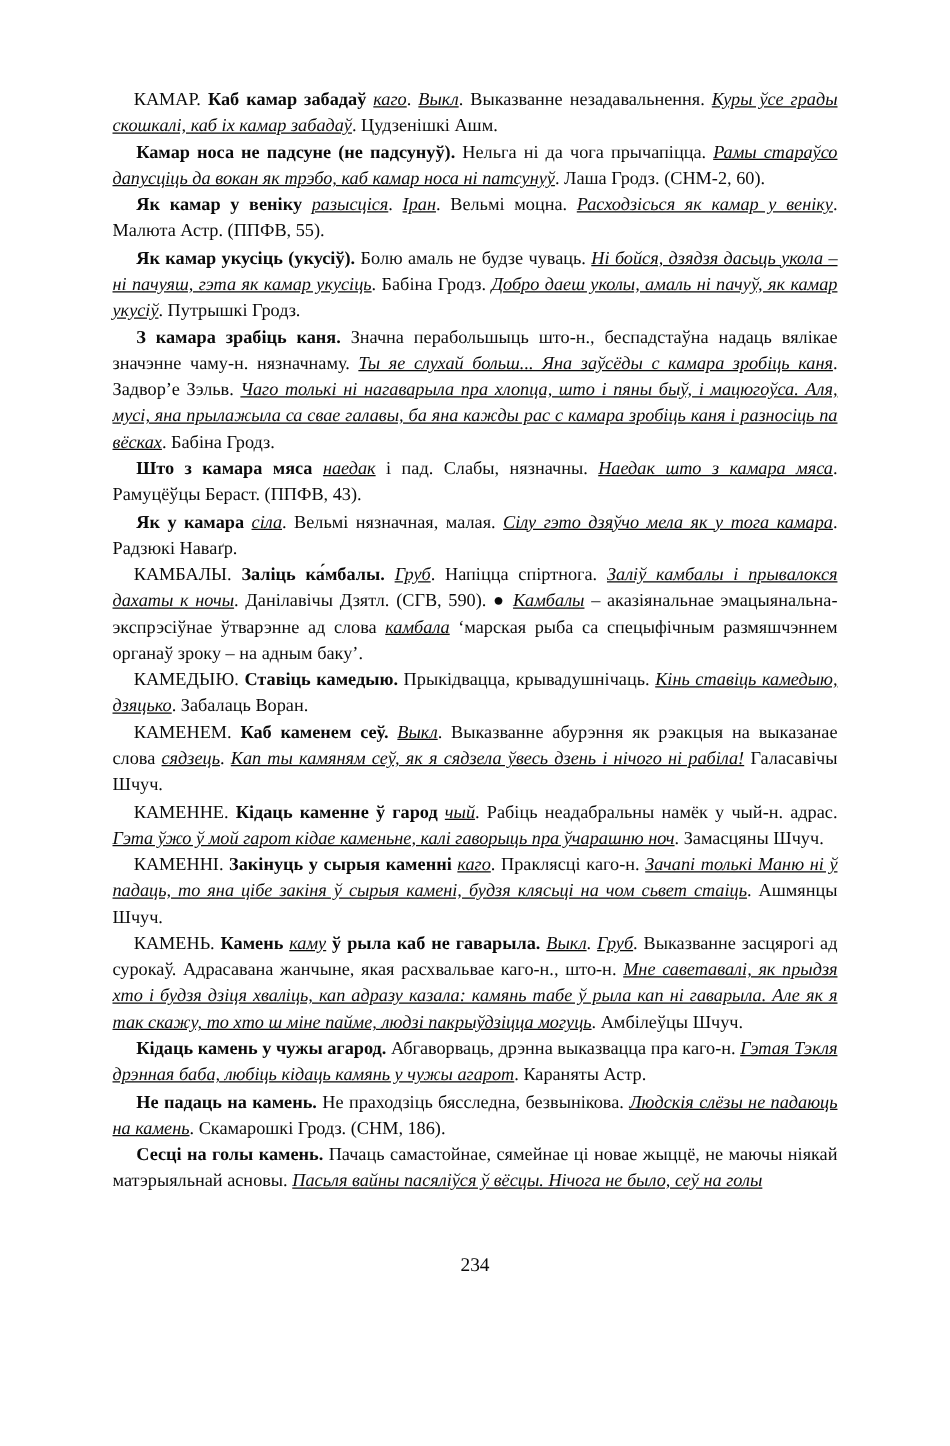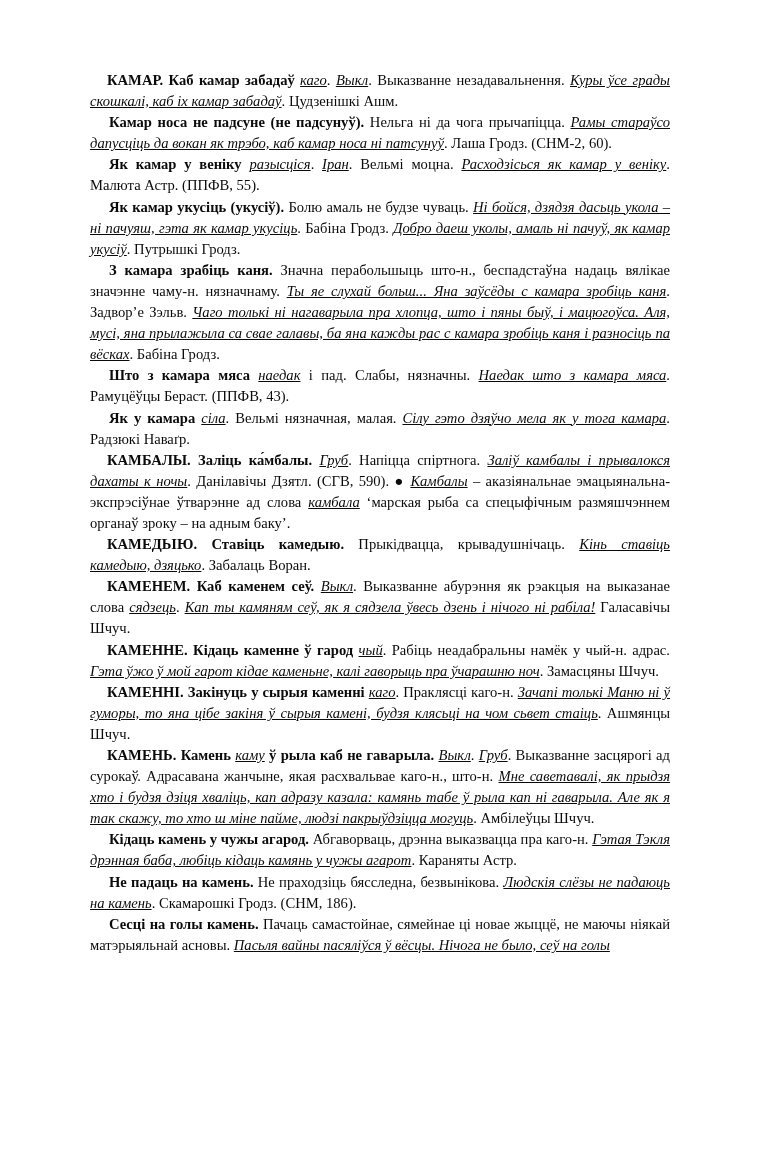--- a/index.html
+++ b/index.html
@@ -42,21 +42,21 @@
     text-indent: 19px;
   }
   b, .bold {
     font-weight: bold;
   }
   i, .ital {
     font-style: italic;
     text-decoration: underline;
   }
   .hw {
-    font-weight: bold;
+    font-weight: normal;
     margin-top: 40px;
   }
   .page-number {
     position: absolute;
     left: 0;
     top: 1004px;
     width: 760px;
     text-align: center;
     font-size: 15.5px;
     font-family: "Liberation Serif", "DejaVu Serif", serif;
@@ -73,21 +73,22 @@
       <p class="para sub"><b>Камар носа не падсуне (не падсунуў). </b><span>Нельга ні да чога прычапіцца. </span><i>Рамы стараўсо дапусціць да вокан як трэбо, каб камар носа ні патсунуў</i><span>. Лаша Гродз. (СНМ-2, 60).</span></p>
       <p class="para sub"><b>Як камар у веніку </b><i>разысціся</i><span>. </span><i>Іран</i><span>. Вельмі моцна. </span><i>Расходзісься як камар у веніку</i><span>. Малюта Астр. (ППФВ, 55).</span></p>
       <p class="para sub"><b>Як камар укусіць (укусіў). </b><span>Болю амаль не будзе чуваць. </span><i>Ні бойся, дзядзя дасьць укола – ні пачуяш, гэта як камар укусіць</i><span>. Бабіна Гродз. </span><i>Добро даеш уколы, амаль ні пачуў, як камар укусіў</i><span>. Путрышкі Гродз.</span></p>
       <p class="para sub"><b>З камара зрабіць каня. </b><span>Значна перабольшыць што-н., беспадстаўна надаць вялікае значэнне чаму-н. нязначнаму. </span><i>Ты яе слухай больш... Яна заўсёды с камара зробіць каня</i><span>. Задвор’е Зэльв. </span><i>Чаго толькі ні нагаварыла пра хлопца, што і пяны быў, і мацюгоўса. Аля, мусі, яна прылажыла са свае галавы, ба яна кажды рас с камара зробіць каня і разносіць па вёсках</i><span>. Бабіна Гродз.</span></p>
       <p class="para sub"><b>Што з камара мяса </b><i>наедак</i><span> і пад. Слабы, нязначны. </span><i>Наедак што з камара мяса</i><span>. Рамуцёўцы Бераст. (ППФВ, 43).</span></p>
       <p class="para sub"><b>Як у камара </b><i>сіла</i><span>. Вельмі нязначная, малая. </span><i>Сілу гэто дзяўчо мела як у тога камара</i><span>. Радзюкі Наваґр.</span></p>
       <p class="para"><span class="hw">КАМБАЛЫ. </span><b>Заліць ка́мбалы. </b><i>Груб</i><span>. Напіцца спіртнога. </span><i>Заліў камбалы і прывалокся дахаты к ночы</i><span>. Данілавічы Дзятл. (СГВ, 590). ● </span><i>Камбалы</i><span> – аказіянальнае эмацыянальна-экспрэсіўнае ўтварэнне ад слова </span><i>камбала</i><span> ‘марская рыба са спецыфічным размяшчэннем органаў зроку – на адным баку’.</span></p>
       <p class="para"><span class="hw">КАМЕДЬІЮ. </span><b>Ставіць камедыю. </b><span>Прыкідвацца, крывадушнічаць. </span><i>Кінь ставіць камедыю, дзяцько</i><span>. Забалаць Воран.</span></p>
       <p class="para"><span class="hw">КАМЕНЕМ. </span><b>Каб каменем сеў. </b><i>Выкл</i><span>. Выказванне абурэння як рэакцыя на выказанае слова </span><i>сядзець</i><span>. </span><i>Кап ты камяням сеў, як я сядзела ўвесь дзень і нічого ні рабіла!</i><span> Галасавічы Шчуч.</span></p>
       <p class="para"><span class="hw">КАМЕННЕ. </span><b>Кідаць каменне ў гарод </b><i>чый</i><span>. Рабіць неадабральны намёк у чый-н. адрас. </span><i>Гэта ўжо ў мой гарот кідае каменьне, калі гаворыць пра ўчарашню ноч</i><span>. Замасцяны Шчуч.</span></p>
-      <p class="para"><span class="hw">КАМЕННІ. </span><b>Закінуць у сырыя каменні </b><i>каго</i><span>. Праклясці каго-н. </span><i>Зачапі толькі Маню ні ў гуморы, то яна цібе закіня ў сырыя камені, будзя клясьці на чом сьвет стаіць</i><span>. Ашмянцы Шчуч.</span></p>
+      <p class="para"><span class="hw">КАМЕННІ. </span><b>Закінуць у сырыя каменні </b><i>каго</i><span>. Праклясці каго-н. </span><i>Зачапі толькі Маню ні ў падаць, то яна цібе закіня ў сырыя камені, будзя клясьці на чом сьвет стаіць</i><span>. Ашмянцы Шчуч.</span></p>
       <p class="para"><span class="hw">КАМЕНЬ. </span><b>Камень </b><i>каму</i><b> ў рыла каб не гаварыла. </b><i>Выкл</i><span>. </span><i>Груб</i><span>. Выказванне засцярогі ад сурокаў. Адрасавана жанчыне, якая расхвальвае каго-н., што-н. </span><i>Мне саветавалі, як прыдзя хто і будзя дзіця хваліць, кап адразу казала: камянь табе ў рыла кап ні гаварыла. Але як я так скажу, то хто ш міне пайме, людзі пакрыўдзіцца могуць</i><span>. Амбілеўцы Шчуч.</span></p>
       <p class="para sub"><b>Кідаць камень у чужы агарод. </b><span>Абгаворваць, дрэнна выказвацца пра каго-н. </span><i>Гэтая Тэкля дрэнная баба, любіць кідаць камянь у чужы агарот</i><span>. Караняты Астр.</span></p>
       <p class="para sub"><b>Не падаць на камень. </b><span>Не праходзіць бясследна, безвынікова. </span><i>Людскія слёзы не падаюць на камень</i><span>. Скамарошкі Гродз. (СНМ, 186).</span></p>
       <p class="para sub"><b>Сесці на голы камень. </b><span>Пачаць самастойнае, сямейнае ці новае жыццё, не маючы ніякай матэрыяльнай асновы. </span><i>Пасьля вайны пасяліўся ў вёсцы. Нічога не было, сеў на голы</i></p>
     </div>
 
+  <div class="page-number">234</div>
 
 </div>
 
 </body></html>

